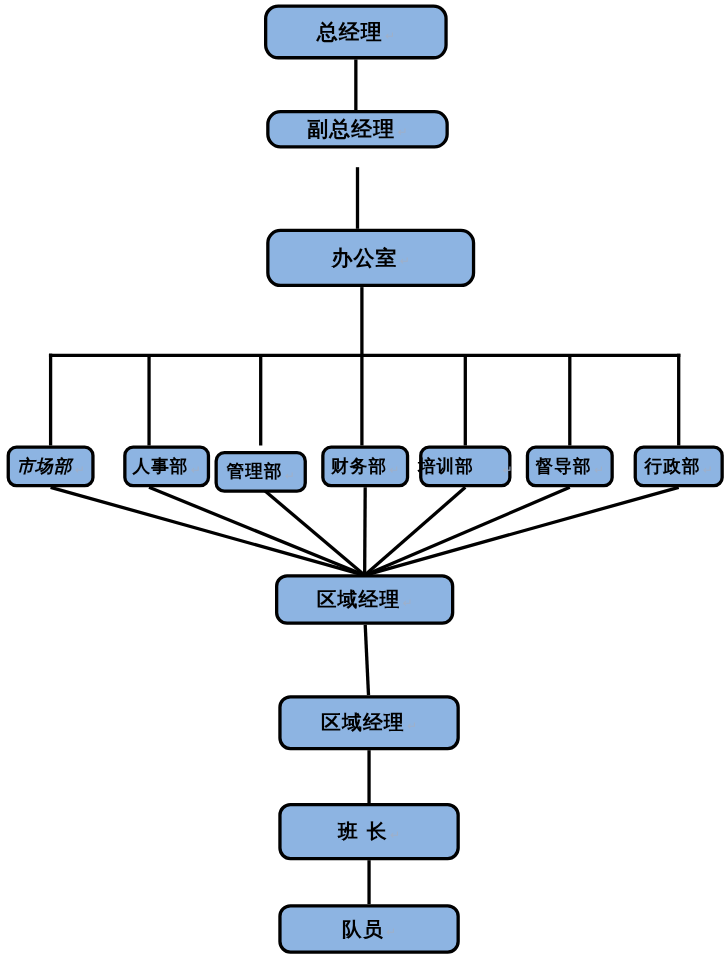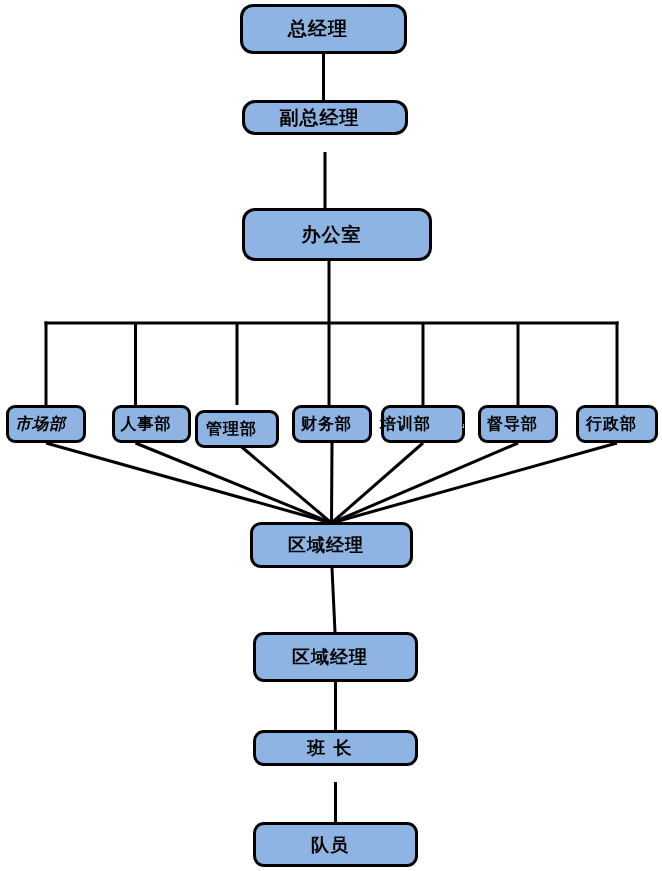--- a/index.html
+++ b/index.html
@@ -47,21 +47,21 @@
   .b-marketing-dept{left:6px;top:405px;width:80px;height:38px;font-style:italic;}
   .b-hr-dept{left:96px;top:405px;width:79px;height:38px;margin-left:16px;}
   .b-management-dept{left:195px;top:410px;width:84px;height:38px;}
   .b-finance-dept{left:292px;top:405px;width:80px;height:38px;}
   .b-training-dept{left:381px;top:405px;width:84px;height:38px;gap:24px;}
   .b-supervision-dept{left:478px;top:405px;width:80px;height:38px;}
   .b-admin-dept{left:576px;top:405px;width:82px;height:38px;font-family:Liberation Serif, serif;}
 
   .b-regional-manager{left:250px;top:522px;width:163px;height:46px;}
   .b-site-team-leader{left:253px;top:632px;width:165px;height:50px;}
-  .b-squad-leader{left:253px;top:730px;width:165px;height:36px;}
+  .b-squad-leader{left:253px;top:730px;width:165px;height:52px;}
   .b-team-member{left:253px;top:822px;width:165px;height:45px;}
 </style>
 </head>
 <body>
 
 <div class="canvas">
 
   <svg class="connectors" viewBox="0 0 662 871" xmlns="http://www.w3.org/2000/svg" aria-hidden="true">
 
     <line x1="323.5" y1="54" x2="323.5" y2="100"></line>

